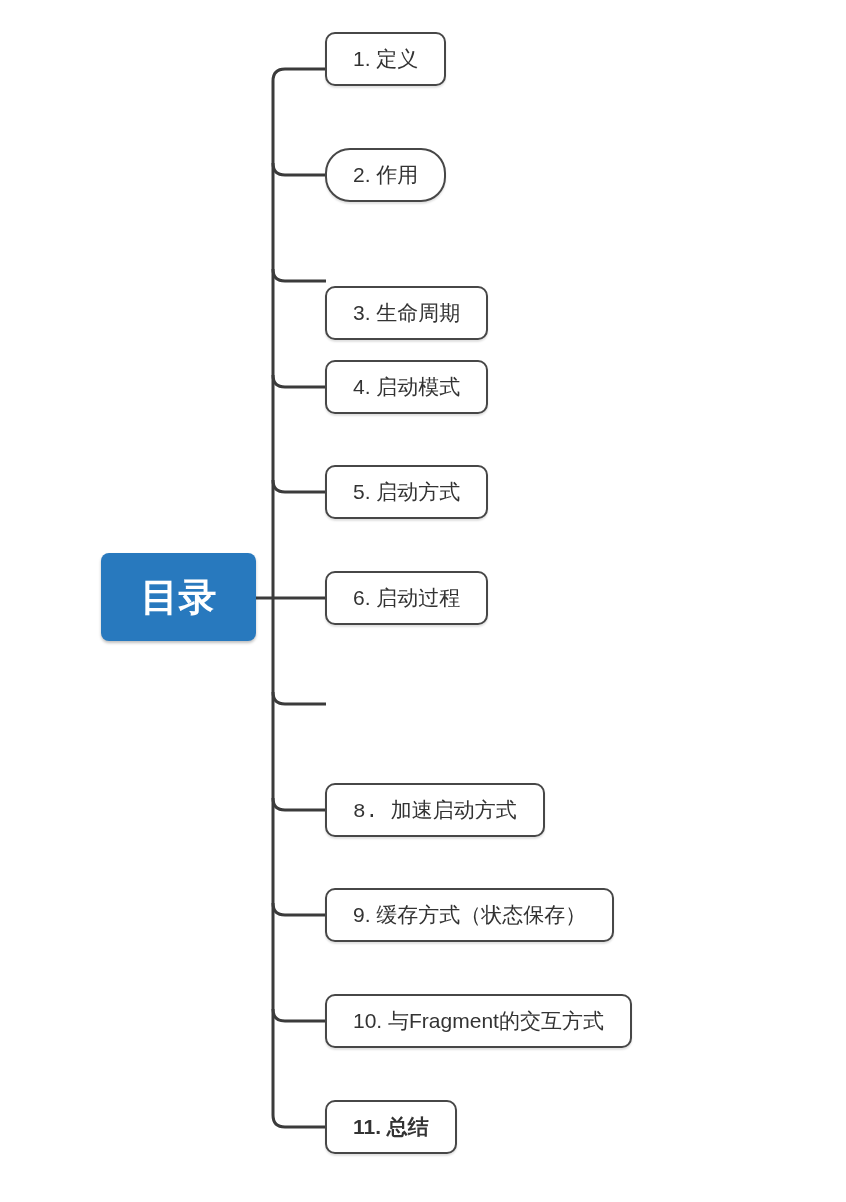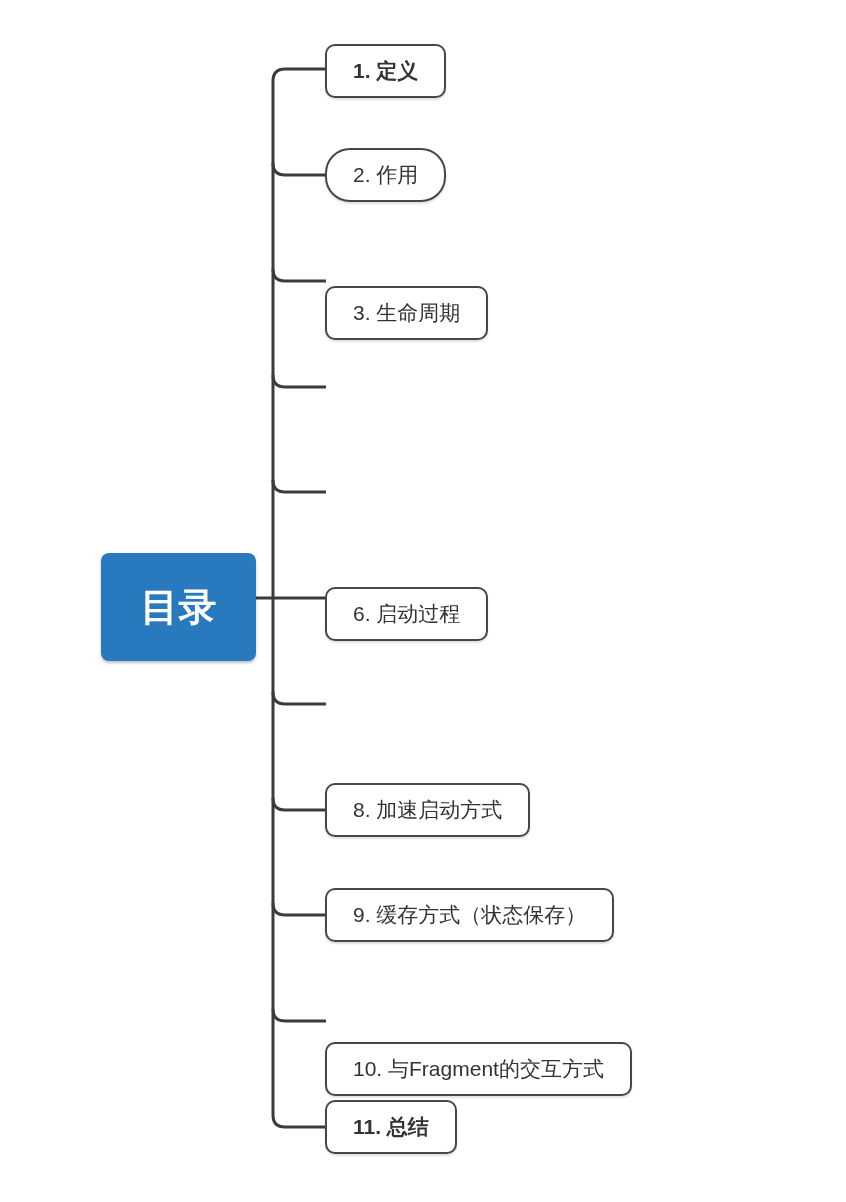--- a/index.html
+++ b/index.html
@@ -35,49 +35,49 @@
   .node {
     position: absolute;
     display: flex;
     align-items: center;
     justify-content: center;
     white-space: nowrap;
     cursor: default;
   }
   .root-node {
     left: 101px; top: 553px;
-    width: 155px; height: 108px;
+    width: 155px; height: 88px;
     background: var(--root-bg);
     color: var(--root-text);
     font-size: 38px;
     font-weight: bold;
     border-radius: 8px;
     box-shadow: 0 2px 3px rgba(0,0,0,0.25);
   }
   .branch-node {
     left: 325px;
     height: 54px;
     padding: 0 26px;
     background: #ffffff;
     border: 2px solid var(--node-border);
     border-radius: 10px;
     color: var(--node-text);
     font-size: 21px;
     box-shadow: 0 2px 2px rgba(0,0,0,0.12);
   }
-  .b1  { top: 44px; font-weight: bold; }
+  .b1  { top: 32px; }
   .b2  { top: 148px; border-radius: 25px; }
   .b3  { top: 254px; margin-top: 32px; }
   .b4  { top: 360px; }
   .b5  { top: 465px; }
-  .b6  { top: 571px; margin-top: 16px; }
+  .b6  { top: 571px; }
   .b7  { top: 677px; }
-  .b8  { top: 783px; }
+  .b8  { top: 783px; font-family: Liberation Mono, monospace; }
   .b9  { top: 888px; }
-  .b10 { top: 1042px; }
+  .b10 { top: 994px; }
   .b11 { top: 1100px; font-weight: bold; }
 </style>
 </head>
 <body>
 
 <div class="canvas">
 
   <svg class="connectors" viewBox="0 0 846 1202" aria-hidden="true">
 
     <path class="connector" d="M 326 69 H 285 Q 273 69 273 81 V 1115 Q 273 1127 285 1127 H 326"></path>
@@ -100,20 +100,26 @@
 
   <div class="node branch-node b1">
     <span>1. 定义</span>
   </div>
   <div class="node branch-node b2">
     <span>2. 作用</span>
   </div>
   <div class="node branch-node b3">
     <span>3. 生命周期</span>
   </div>
+  <div class="node branch-node b4">
+    <span>4. 启动模式</span>
+  </div>
+  <div class="node branch-node b5">
+    <span>5. 启动方式</span>
+  </div>
   <div class="node branch-node b6">
     <span>6. 启动过程</span>
   </div>
   <div class="node branch-node b8">
     <span>8. 加速启动方式</span>
   </div>
   <div class="node branch-node b9">
     <span>9. 缓存方式（状态保存）</span>
   </div>
   <div class="node branch-node b10">

